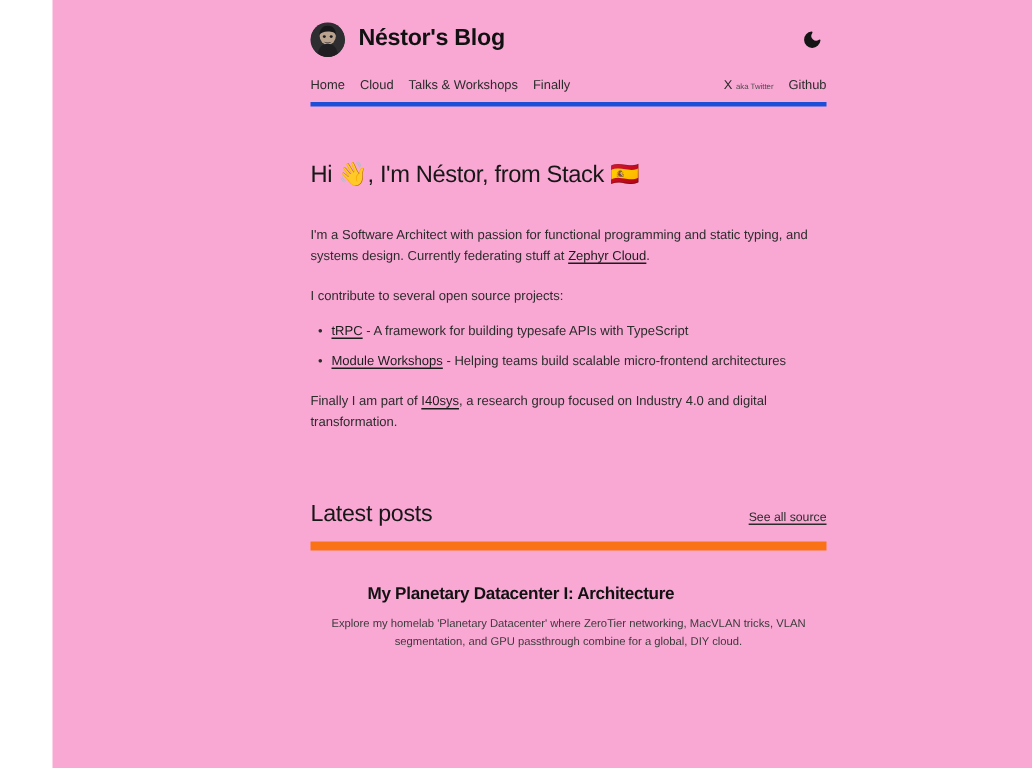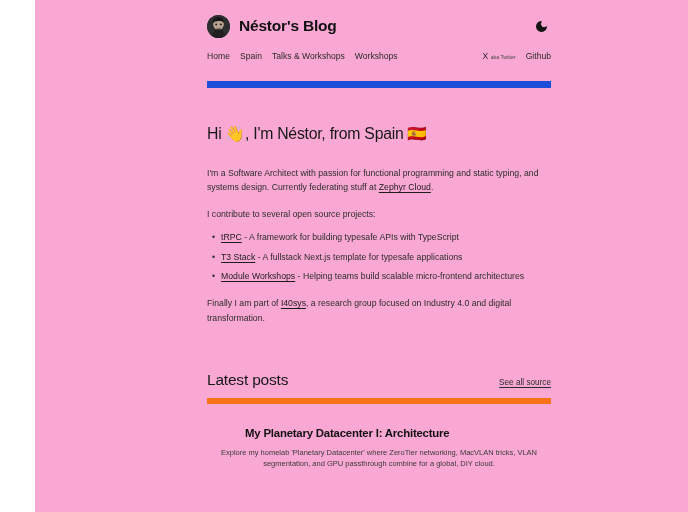--- a/index.html
+++ b/index.html
@@ -74,22 +74,22 @@
     cursor: pointer;
     background: none;
     border: none;
   }
 
   .nav-row {
     display: flex;
     align-items: baseline;
     justify-content: space-between;
     margin-top: 10px;
-    padding-bottom: 20px;
-    border-bottom: 7px solid #1d4ed8;
+    padding-bottom: 7px;
+    border-bottom: 3px solid #1d4ed8;
   }
 
   .nav-left {
     display: flex;
     align-items: baseline;
     gap: 10px;
   }
 
   .nav-link {
     font-size: 8.6px;
@@ -283,51 +283,48 @@
         <button class="theme-toggle" aria-label="toggle dark mode">
           <svg width="13" height="13" viewBox="0 0 24 24" fill="none" stroke="#151515" stroke-width="2.2" stroke-linecap="round" stroke-linejoin="round">
             <path d="M21 12.79A9 9 0 1 1 11.21 3 7 7 0 0 0 21 12.79z" fill="#151515"></path>
           </svg>
         </button>
       </div>
 
       <nav class="nav-row">
         <div class="nav-left">
           <a class="nav-link" href="#">Home</a>
-          <a class="nav-link" href="#">Spain</a>
+          <a class="nav-link" href="#">Cloud</a>
           <a class="nav-link" href="#">Talks &amp; Workshops</a>
-          <a class="nav-link" href="#">Workshops</a>
+          <a class="nav-link" href="#">Finally</a>
         </div>
         <div class="nav-right">
           <a class="social-x" href="#">
             <span class="x-glyph">X</span>
             <span class="x-sub">aka Twitter</span>
           </a>
           <a class="nav-link" href="#">Github</a>
         </div>
       </nav>
     </header>
 
     <section class="intro">
-      <h1 class="intro-heading">Hi 👋, I'm Néstor, from Spain 🇪🇸</h1>
+      <h1 class="intro-heading">Hi 👋, I'm Néstor, from Stack 🇪🇸</h1>
 
       <p class="p-about">
         <span>I'm a Software Architect with passion for functional programming and static typing, and systems design. Currently federating stuff at </span><a class="inline-link" href="#">Zephyr Cloud</a><span>.</span>
       </p>
 
       <p class="p-contrib">I contribute to several open source projects:</p>
 
       <ul class="projects-list">
         <li>
           <a class="inline-link" href="#">tRPC</a><span> - A framework for building typesafe APIs with TypeScript</span>
         </li>
         <li>
-          <a class="inline-link" href="#">T3 Stack</a><span> - A fullstack Next.js template for typesafe applications</span>
-        </li>
-        <li>
           <a class="inline-link" href="#">Module Workshops</a><span> - Helping teams build scalable micro-frontend architectures</span>
         </li>
       </ul>
 
 
       <p class="p-final">
         <span>Finally I am part of </span><a class="inline-link" href="#">I40sys</a><span>, a research group focused on Industry 4.0 and digital transformation.</span>
       </p>
     </section>
 

